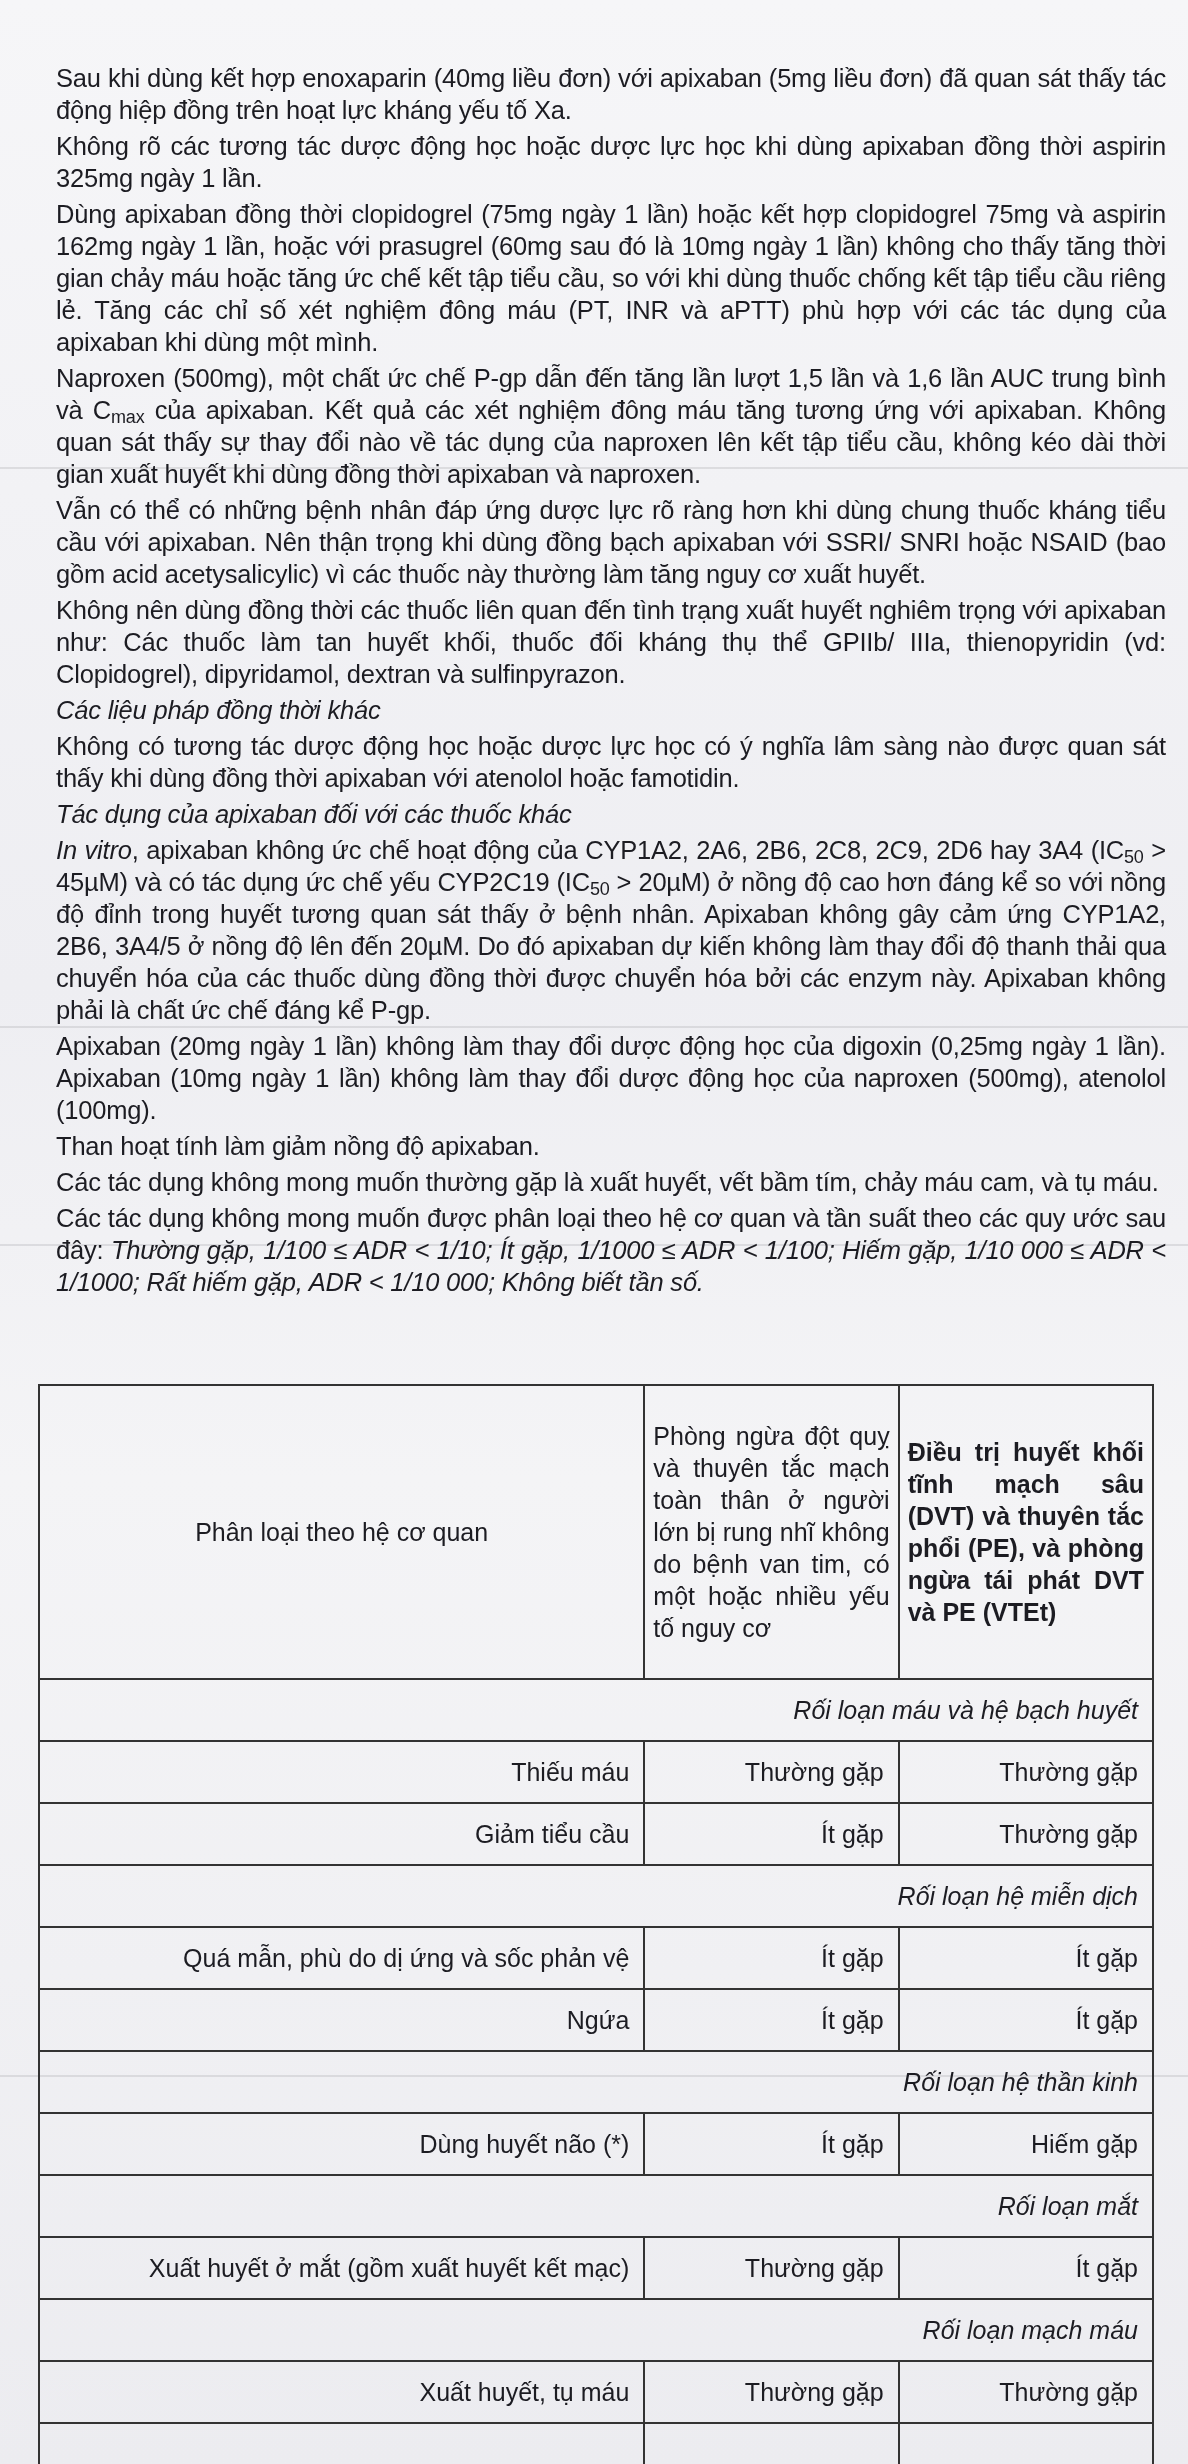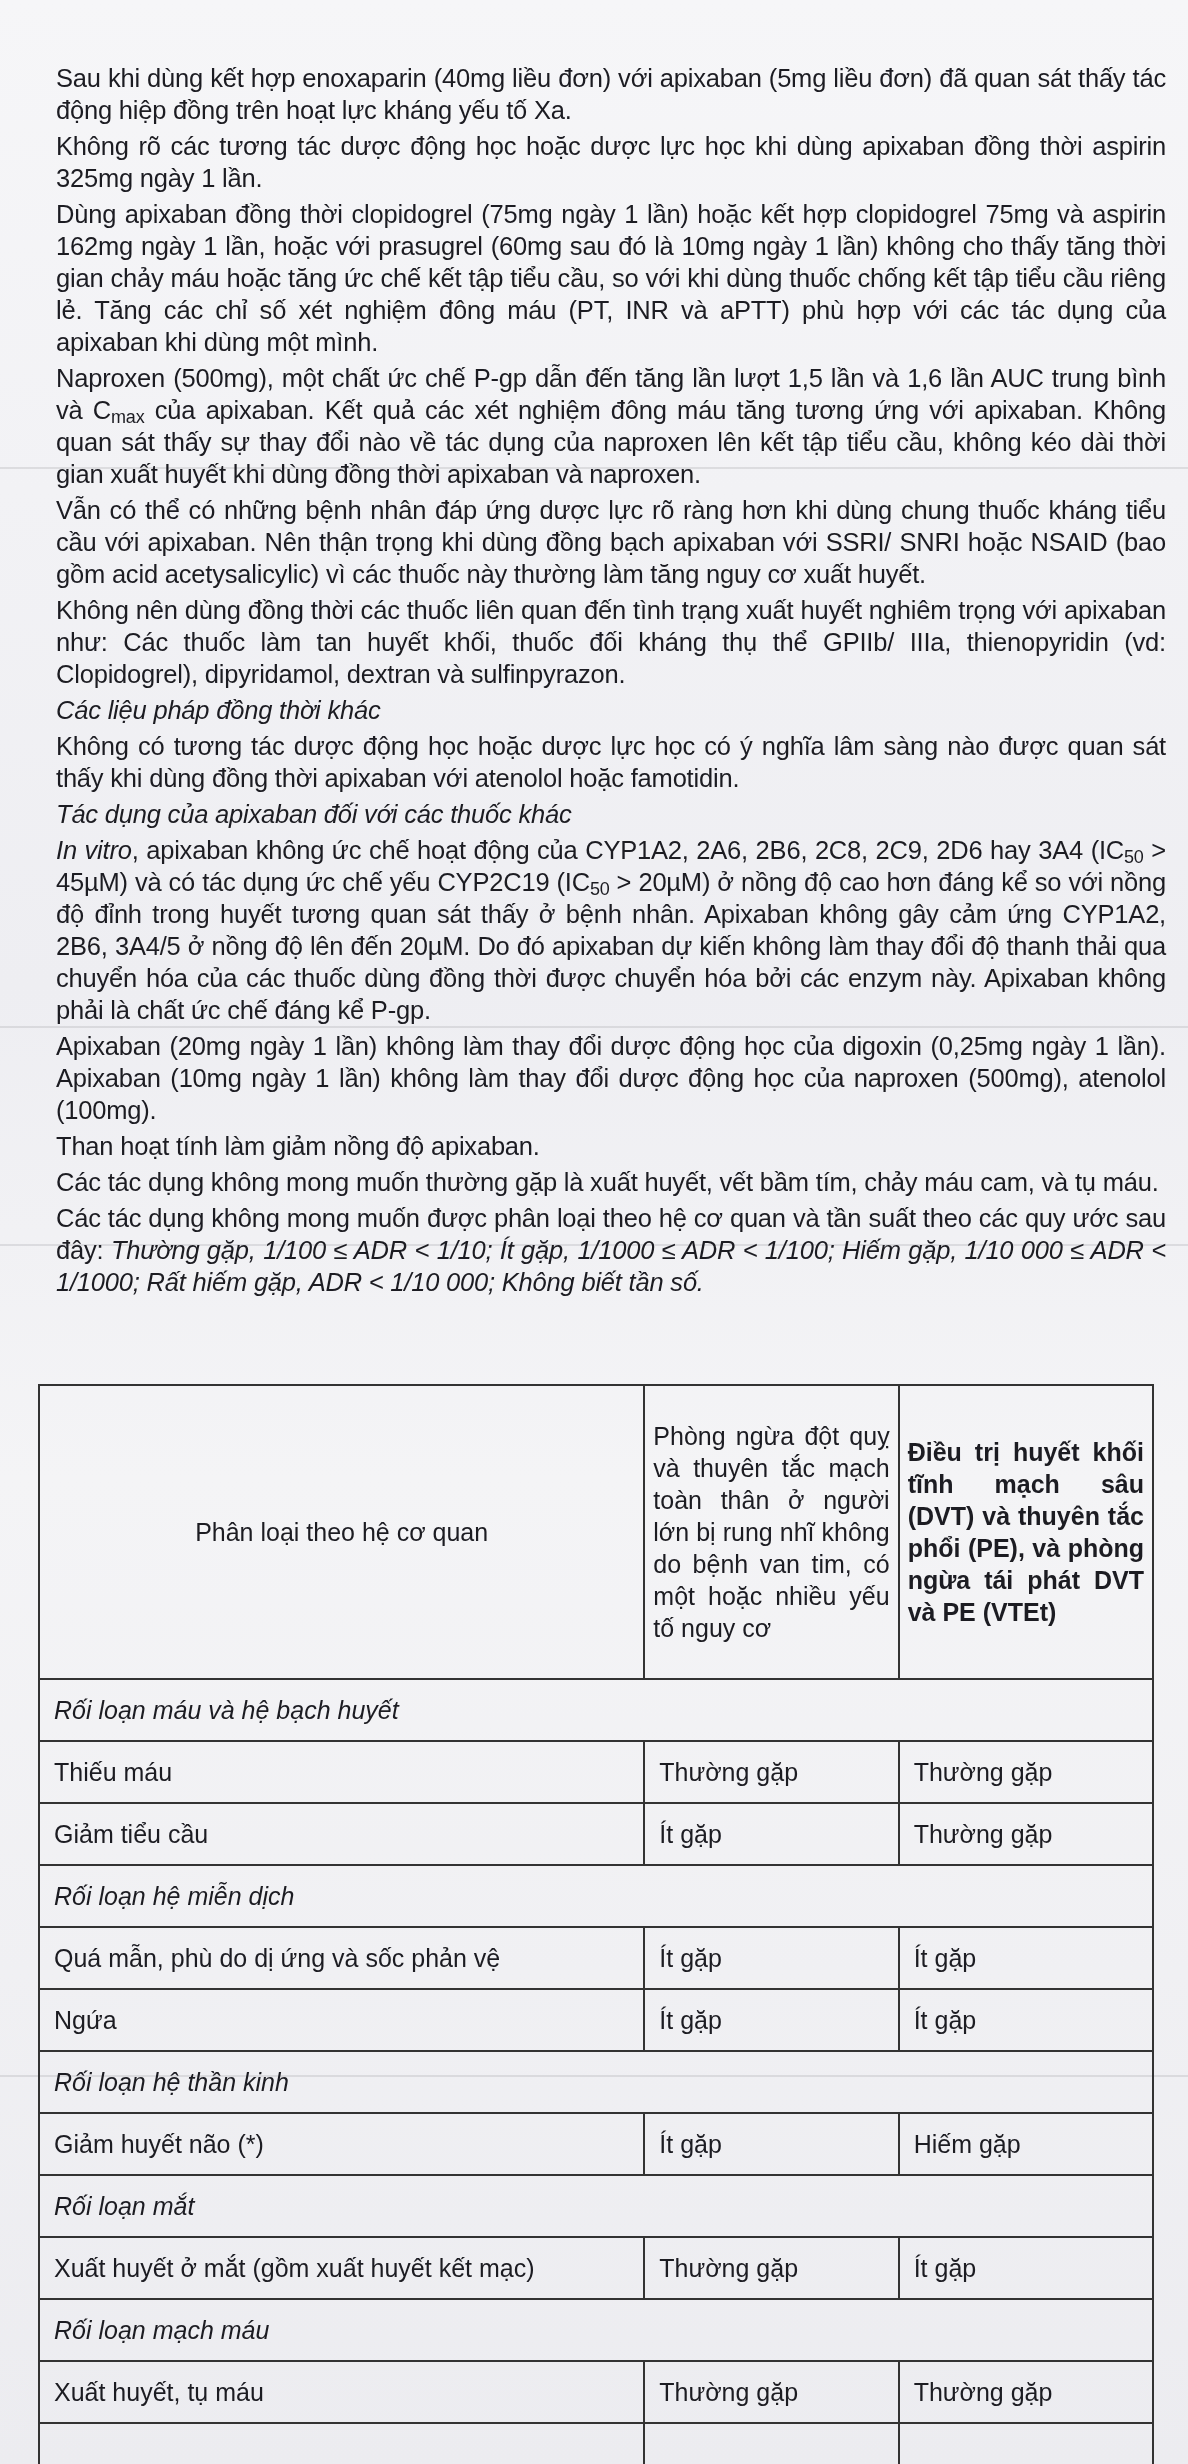--- a/index.html
+++ b/index.html
@@ -22,21 +22,21 @@
   }
   .text p { margin:4px; text-align:justify; }
   .text p.it { font-style:italic; }
   .text p.h { font-weight:bold; }
   sub { font-size:18px; vertical-align:-4px; line-height:0; }
   .i { font-style:italic; }
   table.adr {
     position:absolute; left:38px; top:1384px; width:1116px;
     border-collapse:collapse; font-size:25px; table-layout:fixed;
   }
-  table.adr td { border:2px solid #333; padding:0 14px; vertical-align:middle; }
+  table.adr td { border:2px solid #333; padding:0 14px; vertical-align:middle;text-align:right; }
   table.adr td.c1 { width:565px; }
   table.adr td.c2 { width:232px; }
   table.adr td.c3 { width:232px;font-weight:bold; }
   table.adr tr.hdr td { height:292px; }
   table.adr tr.hdr td.c1 { text-align:center;margin-left:32px; }
   table.adr tr.hdr td.c2, table.adr tr.hdr td.c3 { line-height:32px; text-align:justify; padding:0 8px; }
   table.adr tr.grp td { height:60px; font-style:italic; }
   table.adr tr.row td { height:60px; }
   table.adr tr.cut td { height:40px; }
 </style>
@@ -96,21 +96,21 @@
     </tr>
     <tr class="row">
       <td>Ngứa</td>
       <td>Ít gặp</td>
       <td>Ít gặp</td>
     </tr>
     <tr class="grp">
           <td colspan="3">Rối loạn hệ thần kinh</td>
         </tr>
     <tr class="row">
-      <td>Giảm huyết não (*)</td>
+      <td>Dùng huyết não (*)</td>
       <td>Ít gặp</td>
       <td>Hiếm gặp</td>
     </tr>
     <tr class="grp">
           <td colspan="3">Rối loạn mắt</td>
         </tr>
     <tr class="row">
       <td>Xuất huyết ở mắt (gồm xuất huyết kết mạc)</td>
       <td>Thường gặp</td>
       <td>Ít gặp</td>

